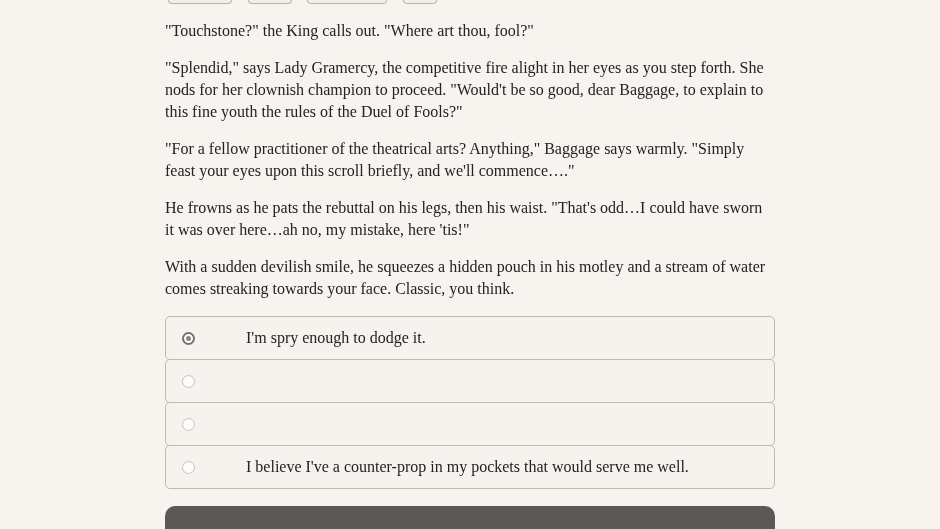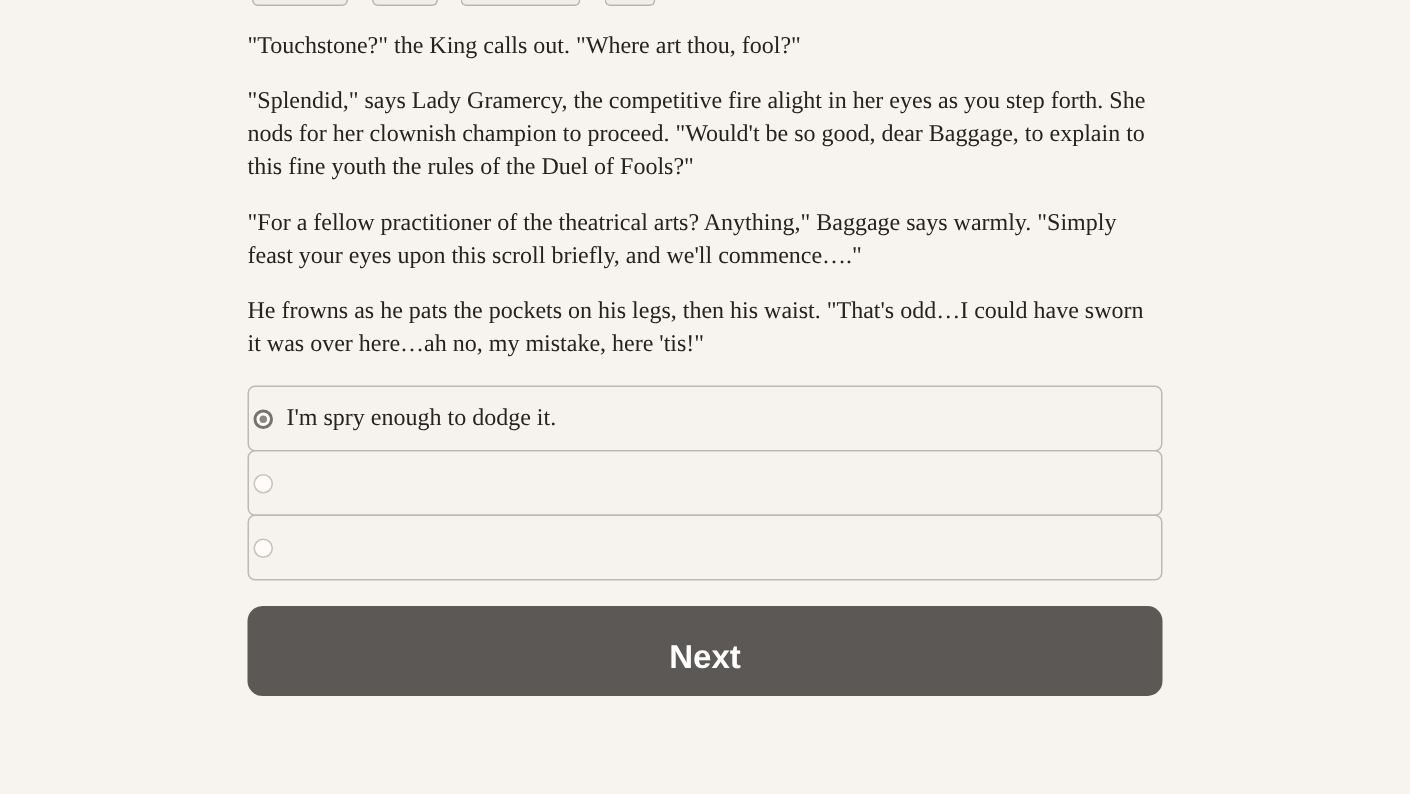--- a/index.html
+++ b/index.html
@@ -34,26 +34,27 @@
     color: #242321;
   }
 
   .choices {
     margin-top: 16px;
   }
   .choice-row {
     display: flex;
     align-items: center;
     height: 44px;
-    padding: 0 12px 0 3px;
+    padding: 0 12px 0 16px;
     background: #f6f3ee;
     border: 1px solid #beb9b3;
     border-radius: 5px;
     margin-top: -1px;
     cursor: pointer;
+    gap: 42px;
   }
   .choice-row:first-child { margin-top: 0; }
 
   .radio {
     position: relative;
     width: 13px; height: 13px;
     border-radius: 50%;
     background: #fdfcfb;
     border: 1px solid #c7c2bc;
     flex: 0 0 auto;
@@ -107,37 +108,42 @@
   <div class="top-btn" style="left:248px; width:44px;"></div>
   <div class="top-btn" style="left:307px; width:80px;"></div>
   <div class="top-btn" style="left:403px; width:34px;"></div>
 
   <div class="column">
 
     <div class="story">
       <p>"Touchstone?" the King calls out. "Where art thou, fool?"</p>
       <p>"Splendid," says Lady Gramercy, the competitive fire alight in her eyes as you step forth. She nods for her clownish champion to proceed. "Would't be so good, dear Baggage, to explain to this fine youth the rules of the Duel of Fools?"</p>
       <p>"For a fellow practitioner of the theatrical arts? Anything," Baggage says warmly. "Simply feast your eyes upon this scroll briefly, and we'll commence…."</p>
-      <p>He frowns as he pats the pockets on his legs, then his waist. "That's odd…I could have sworn it was over here…ah no, my mistake, here 'tis!"</p>
+      <p>He frowns as he pats the rebuttal on his legs, then his waist. "That's odd…I could have sworn it was over here…ah no, my mistake, here 'tis!"</p>
+      <p>With a sudden devilish smile, he squeezes a hidden pouch in his motley and a stream of water comes streaking towards your face. Classic, you think.</p>
     </div>
 
     <div class="choices">
 
       <div class="choice-row">
         <span class="radio" data-state="selected"></span>
         <span class="choice-label">I'm spry enough to dodge it.</span>
       </div>
 
       <div class="choice-row">
         <span class="radio" data-state="unselected"></span>
       </div>
 
       <div class="choice-row">
         <span class="radio" data-state="unselected"></span>
       </div>
 
+      <div class="choice-row">
+        <span class="radio" data-state="unselected"></span>
+        <span class="choice-label">I believe I've a counter-prop in my pockets that would serve me well.</span>
+      </div>
 
     </div>
 
     <button class="next-btn">Next</button>
 
   </div>
 </div>
 
 </body></html>

